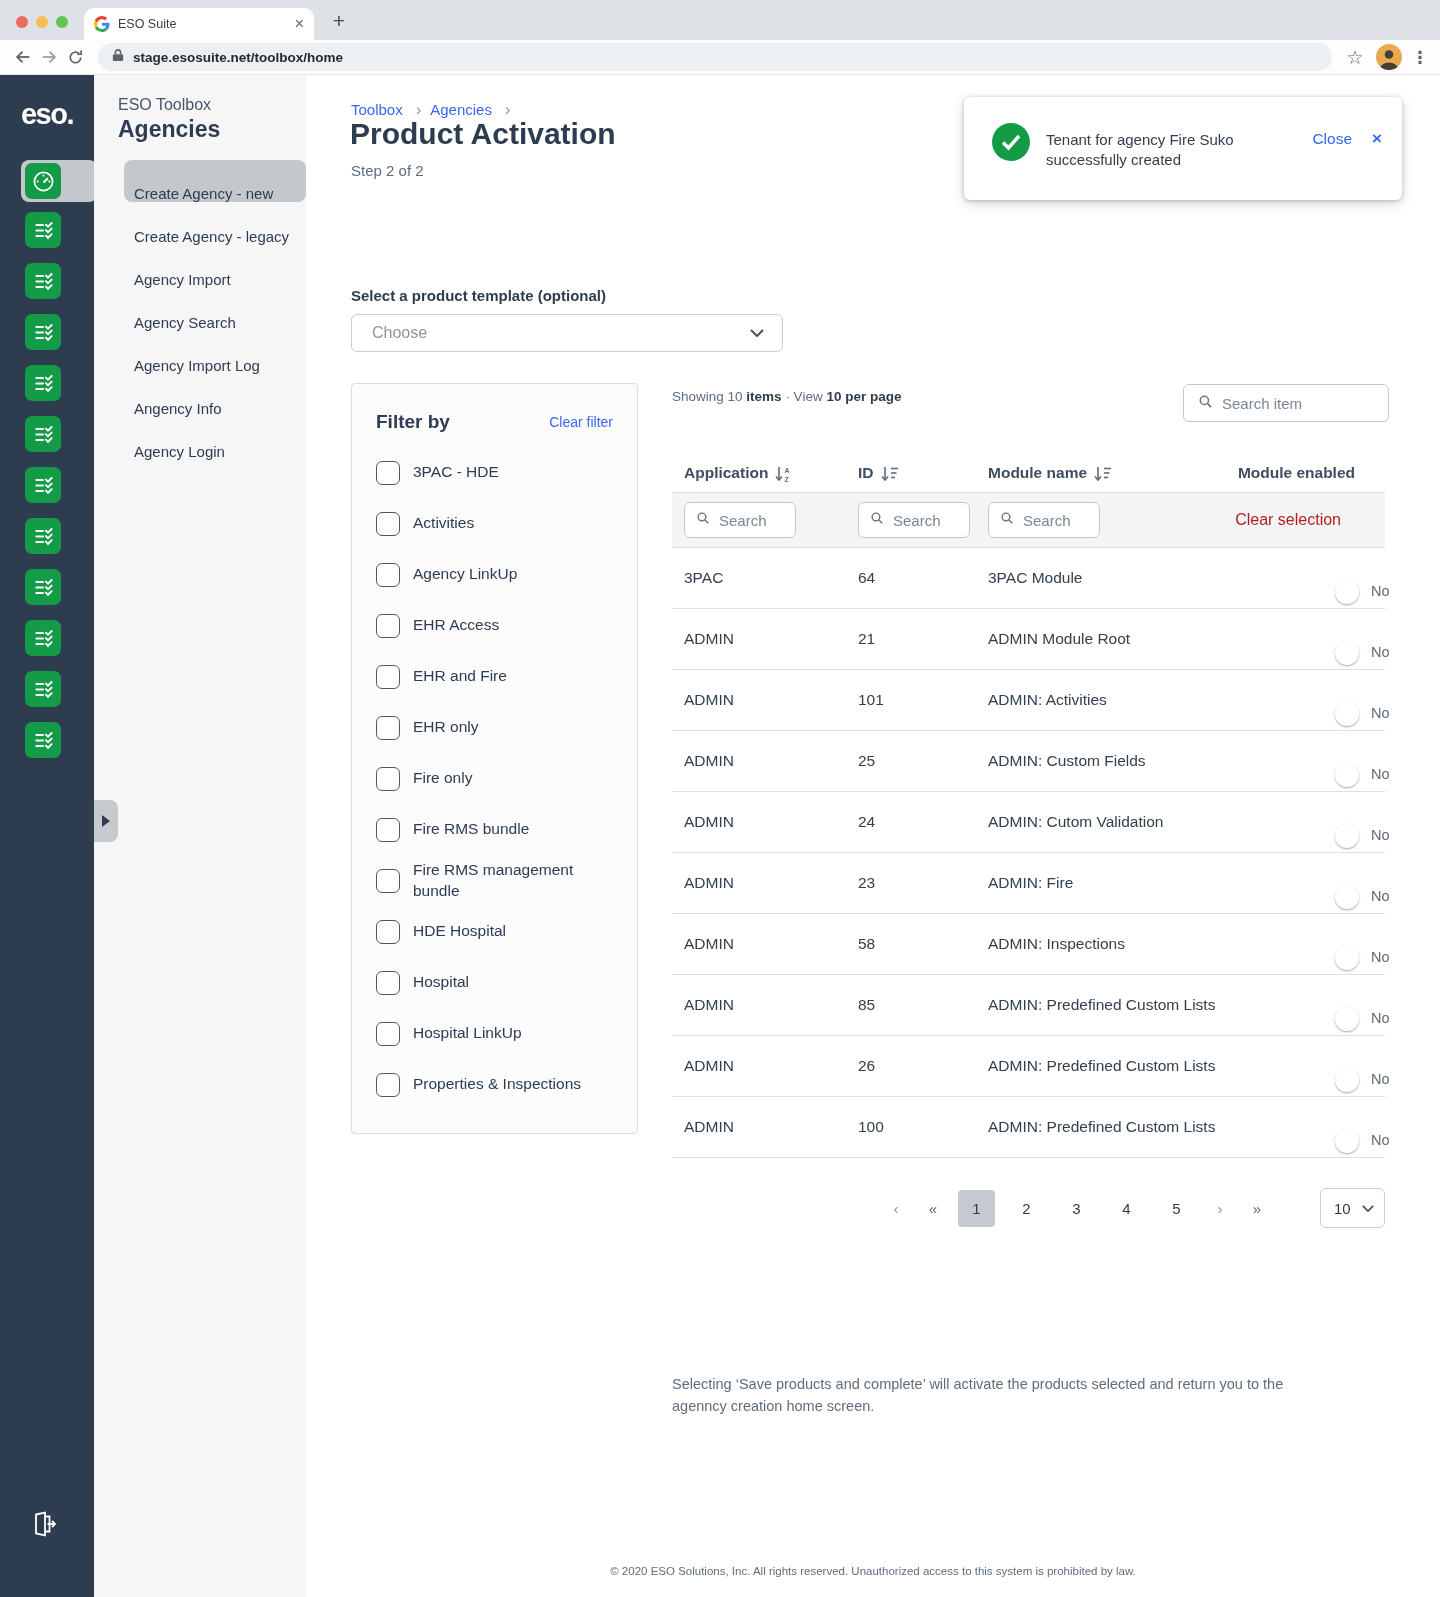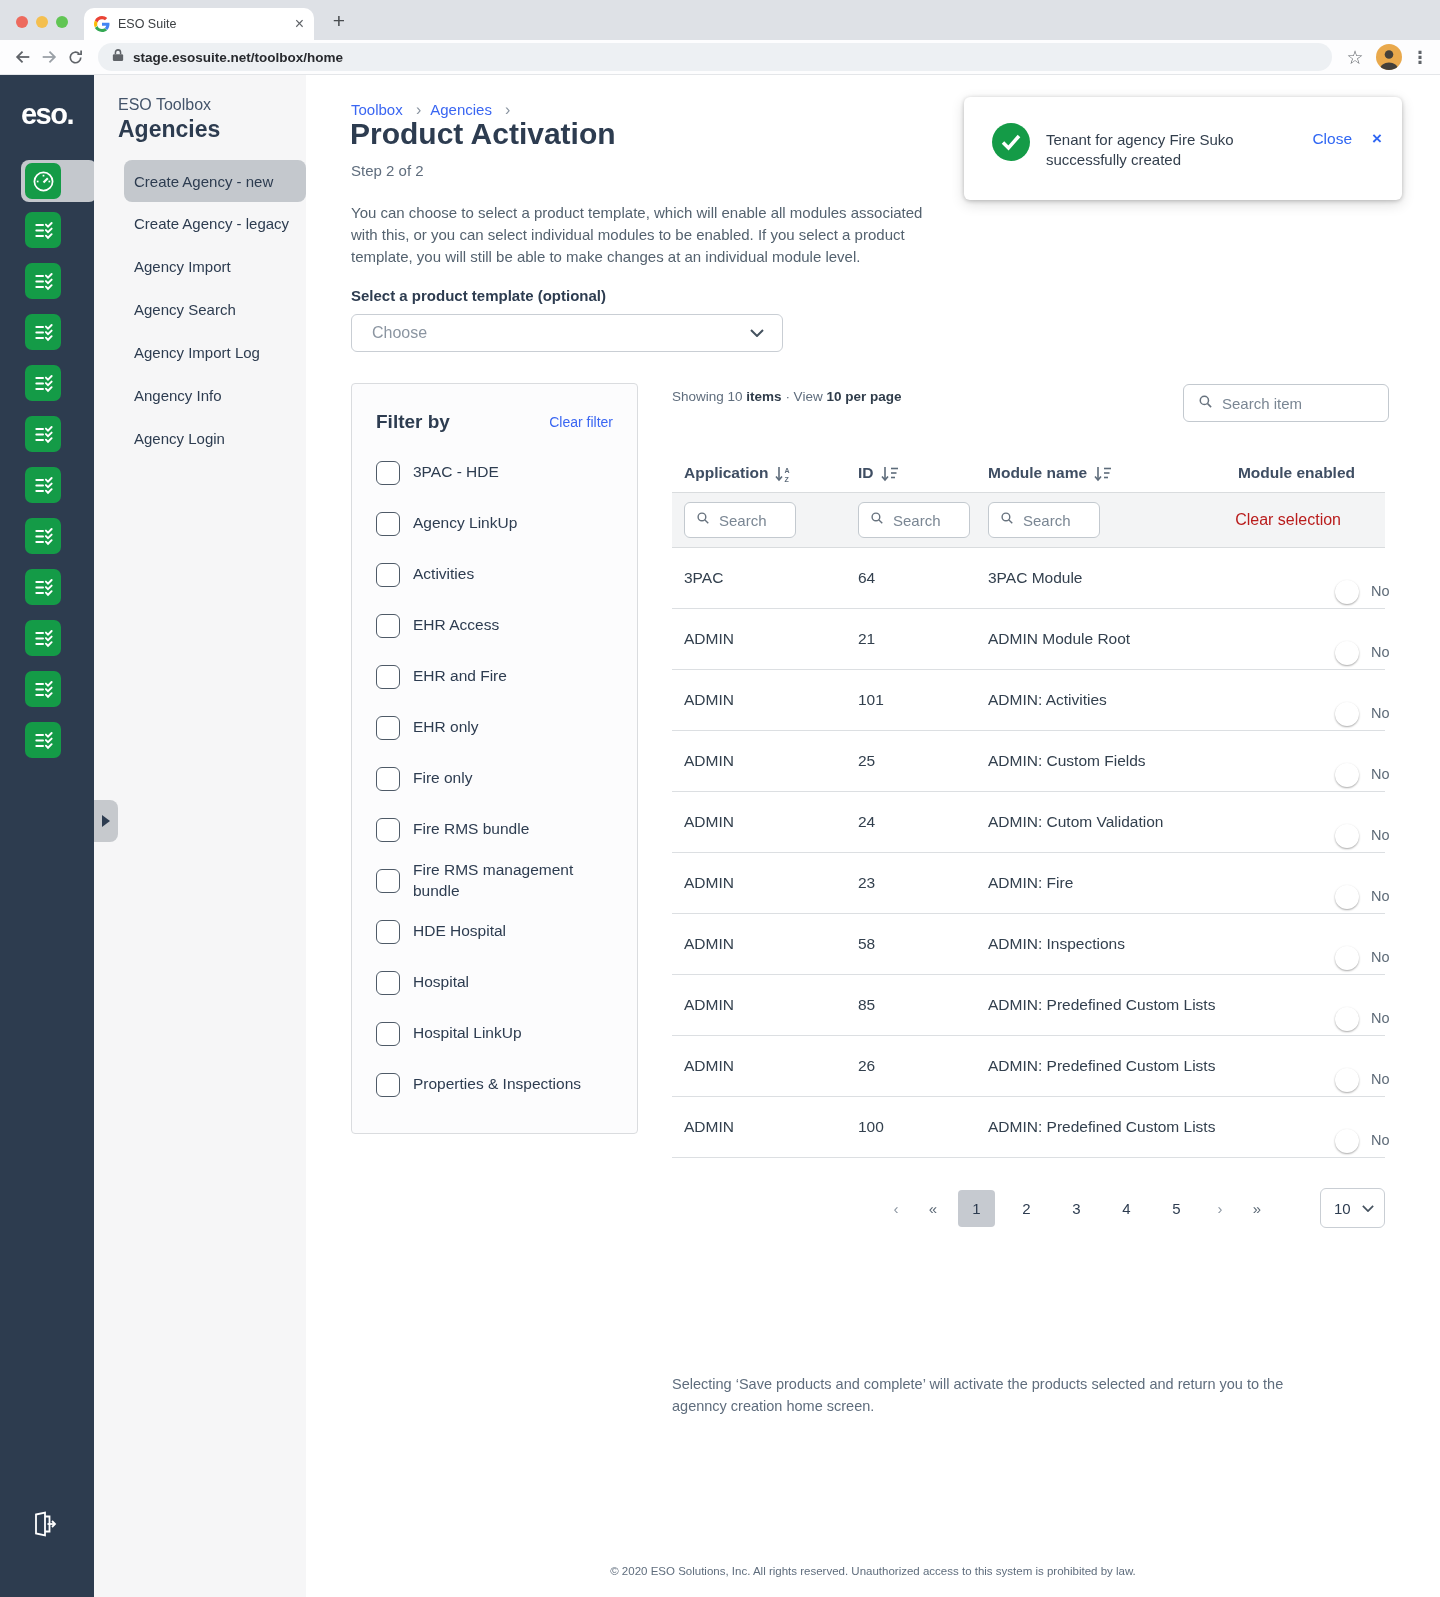--- a/index.html
+++ b/index.html
@@ -45,21 +45,21 @@
   .rail-icon.dashboard { top:88px; }
   .rail-checklist-stack { position:absolute; left:0; top:137px; width:94px; }
   .rail-checklist-stack .rail-icon { position:relative; left:25px; top:auto; margin-bottom:15px; }
   .rail-logout { position:absolute; left:29px; top:1435px; width:28px; height:28px; }
 
   
   .sidebar { position:absolute; left:94px; top:75px; width:212px; bottom:0; background:#f6f6f7; }
   .sb-app { margin:21px 0 0 24px; font-size:16px; color:#44546a; }
   .sb-section { margin:2px 0 0 24px; font-size:23px; font-weight:700; color:#2d3c50; }
   .sb-nav { position:absolute; left:0; top:85px; right:0; }
-  .sb-item { height:43px; display:flex; align-items:center; padding-left:40px; font-size:15px; color:#2d3c50; cursor:pointer; }
+  .sb-item { height:43px; display:flex; align-items:flex-end; padding-left:40px; font-size:15px; color:#2d3c50; cursor:pointer; }
   .sb-item.active { background:#c4c8cd; border-radius:8px; margin-left:30px; padding-left:10px; height:42px; }
   .expand-handle { position:absolute; left:0; top:725px; width:24px; height:42px; background:#c6c9cd;
                    border-radius:0 8px 8px 0; display:flex; align-items:center; justify-content:center; }
   .expand-handle .tri { width:0; height:0; border-top:6px solid transparent; border-bottom:6px solid transparent;
                         border-left:8px solid #2d3c50; }
 
   
   .main { position:absolute; left:306px; top:75px; right:0; bottom:0; background:#fff; }
   .breadcrumb { position:absolute; left:45px; top:26px; font-size:15px; display:flex; align-items:center; }
   .crumb a { color:#3a66f2; text-decoration:none; cursor:pointer; }
@@ -399,21 +399,20 @@
 
       <span class="crumb">
         <a>Agencies</a>
         <span class="crumb-sep"></span>
       </span>
 
   </div>
 
   <h1 class="page-title">Product Activation</h1>
   <div class="page-step">Step 2 of 2</div>
-  <p class="page-desc">You can choose to select a product template, which will enable all modules associated with this, or you can select individual modules to be enabled. If you select a product template, you will still be able to make changes at an individual module level.</p>
 
   <div class="tpl-label">Select a product template (optional)</div>
   <button class="tpl-select">
     <span class="value">Choose</span>
     <svg viewBox="0 0 14 8" width="14" height="8" fill="none" stroke="#45525f" stroke-width="2">
         <polyline points="1,1 7,7 13,1"></polyline>
       </svg>
   </button>
 
   <div class="toast">
@@ -437,26 +436,26 @@
     </div>
     <div class="f-list">
 
         <label class="f-row">
           <span class="cb"></span>
           <span class="f-label">3PAC - HDE</span>
         </label>
 
         <label class="f-row">
           <span class="cb"></span>
+          <span class="f-label">Activities</span>
+        </label>
+
+        <label class="f-row">
+          <span class="cb"></span>
           <span class="f-label">Agency LinkUp</span>
-        </label>
-
-        <label class="f-row">
-          <span class="cb"></span>
-          <span class="f-label">Activities</span>
         </label>
 
         <label class="f-row">
           <span class="cb"></span>
           <span class="f-label">EHR Access</span>
         </label>
 
         <label class="f-row">
           <span class="cb"></span>
           <span class="f-label">EHR and Fire</span>

